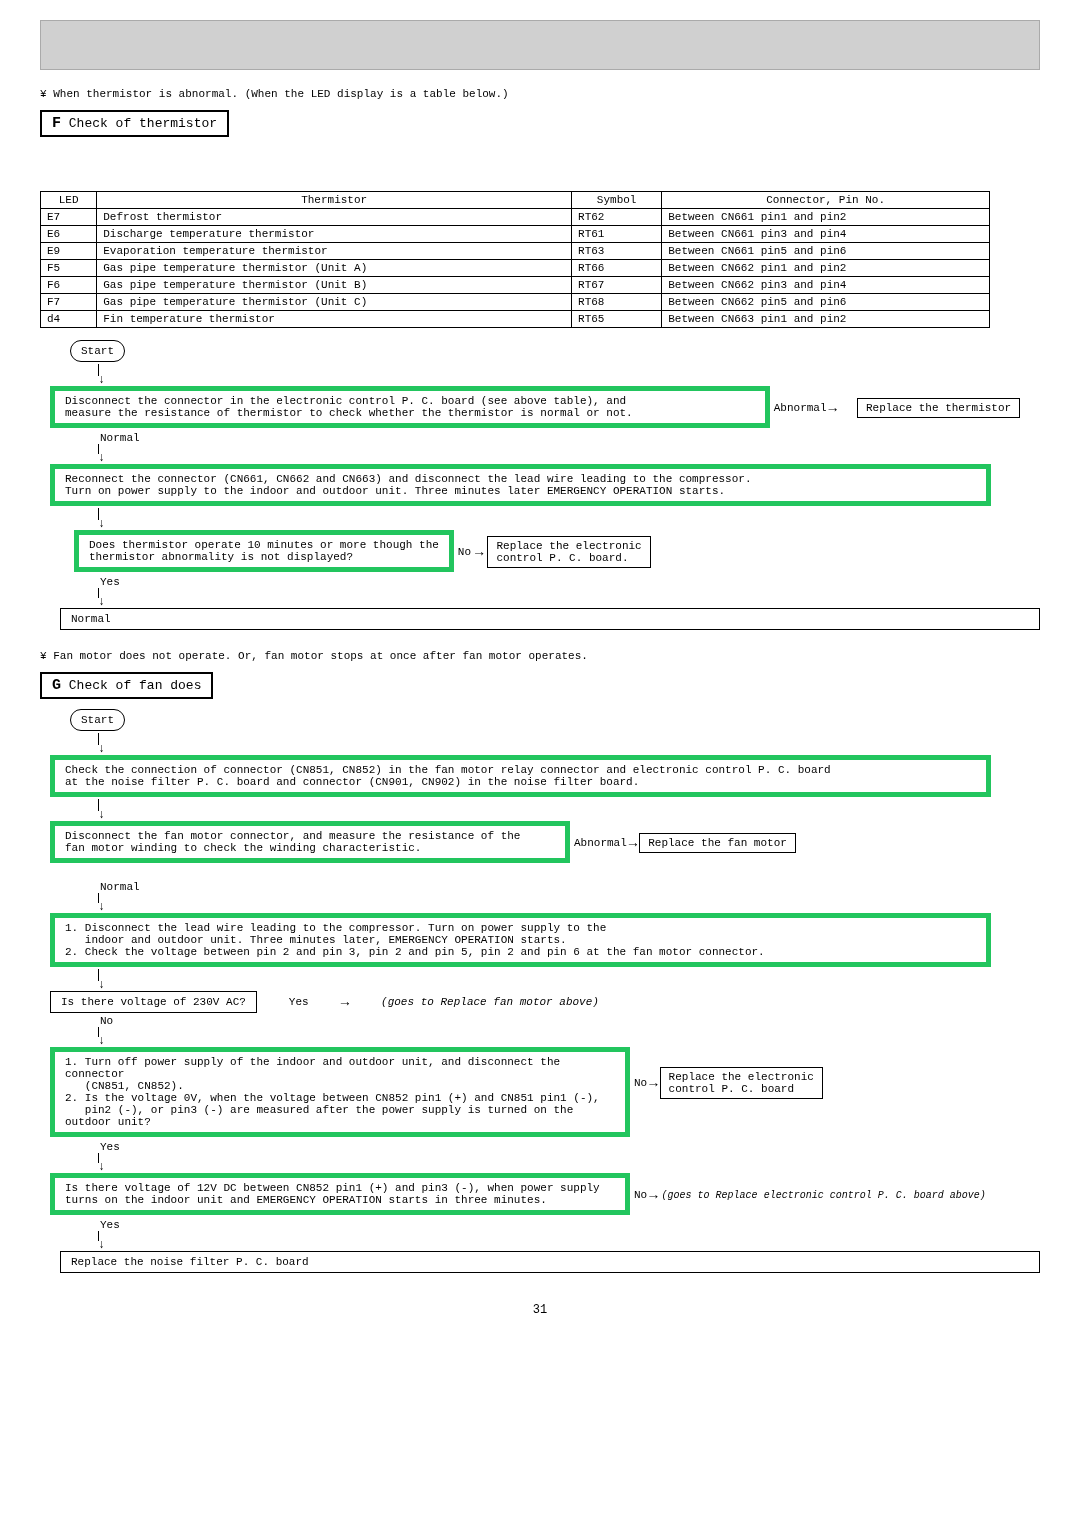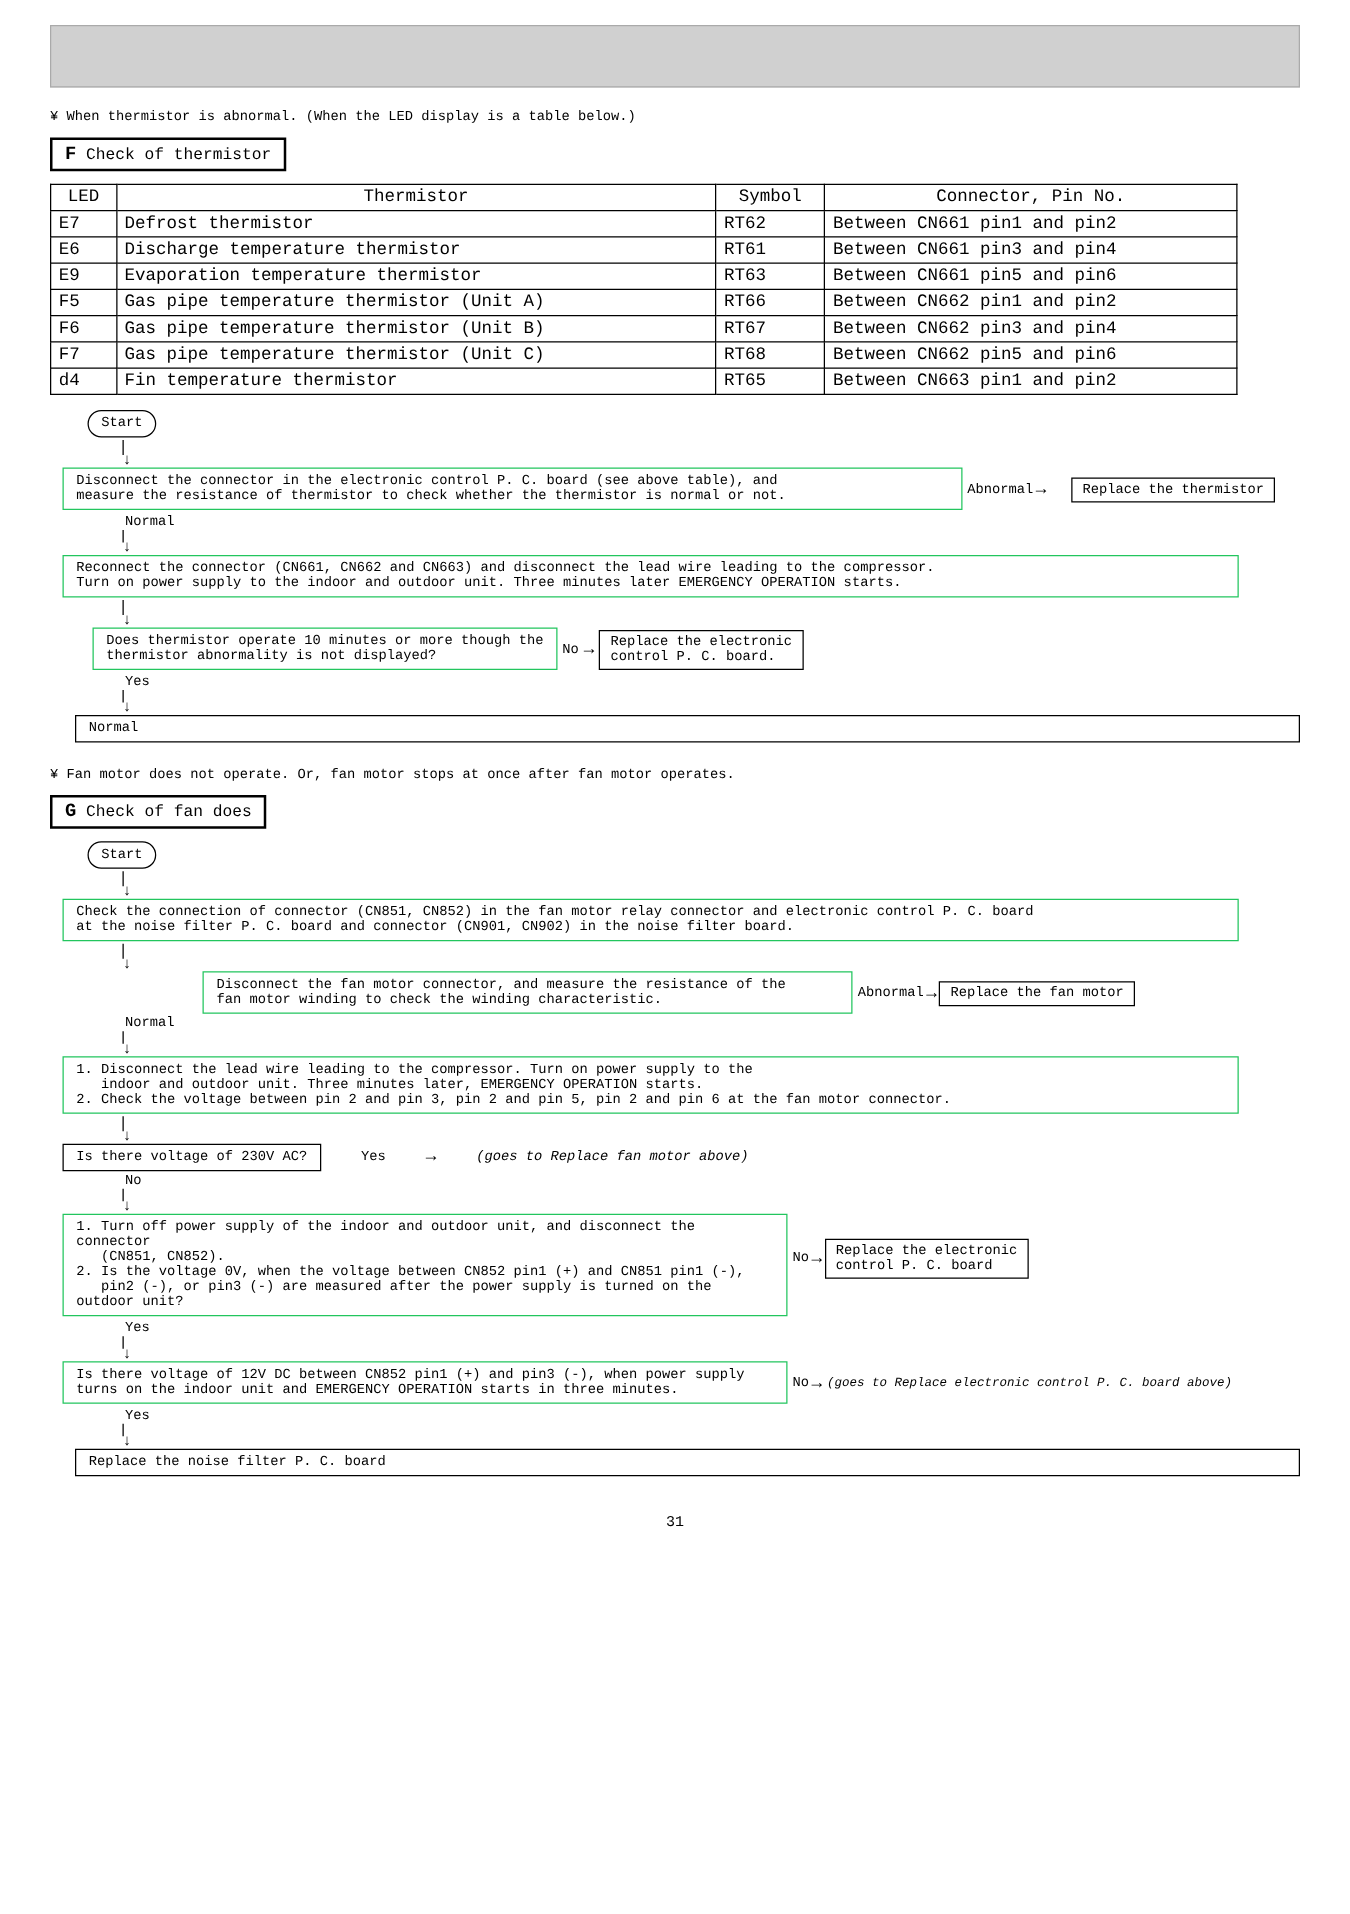--- a/index.html
+++ b/index.html
@@ -34,21 +34,22 @@
       font-weight: normal;
     }
     .section-title b {
       font-size: 15px;
       font-weight: bold;
     }
     table.thermistor-table {
       border-collapse: collapse;
       width: 95%;
       margin-bottom: 12px;
-      font-size: 14px;
+      font-size: 11px;
+      margin-top: 44px;
     }
     table.thermistor-table th, table.thermistor-table td {
       border: 1px solid #000;
       padding: 2px 6px;
     }
     table.thermistor-table th {
       background: #fff;
       font-weight: normal;
       text-align: center;
     }
@@ -56,21 +57,21 @@
       border: 1px solid #000;
       padding: 4px 10px;
       display: inline-block;
       background: #fff;
       font-size: 11px;
     }
     .flow-box.rounded {
       border-radius: 15px;
     }
     .flow-wide-box {
-      border: 1px solid #22c55e;
+      border: 5px solid #22c55e;
       padding: 4px 10px;
       display: block;
       background: #fff;
       font-size: 11px;
       width: 95%;
       margin-bottom: 2px;
     }
     .result-box {
       border: 1px solid #000;
       padding: 3px 8px;
@@ -255,21 +256,21 @@
 
     <div class="flow-wide-box">
       <span>Check the connection of connector (CN851, CN852) in the fan motor relay connector and electronic control P. C. board<br>at the noise filter P. C. board and connector (CN901, CN902) in the noise filter board.</span>
     </div>
 
     <div class="v-arrow" style="margin-left:20px;">
       <div class="v-arrow-line" style="height:12px;"></div>
       <div class="v-arrow-head">↓</div>
     </div>
 
-    <div style="display:flex;align-items:center;width:98%;margin-bottom:0;justify-content:center;">
+    <div style="display:flex;align-items:center;width:98%;margin-bottom:16px;">
       <div class="flow-wide-box" style="width:auto;flex:1;max-width:520px;">
         <span>Disconnect the fan motor connector, and measure the resistance of the<br>fan motor winding to check the winding characteristic.</span>
       </div>
       <div style="display:flex;align-items:center;margin-left:4px;">
         <span style="font-size:11px;margin-right:2px;">Abnormal</span>
         <span style="font-size:14px;">→</span>
         <span class="result-box" style="margin-left:2px;">Replace the fan motor</span>
       </div>
     </div>
 

